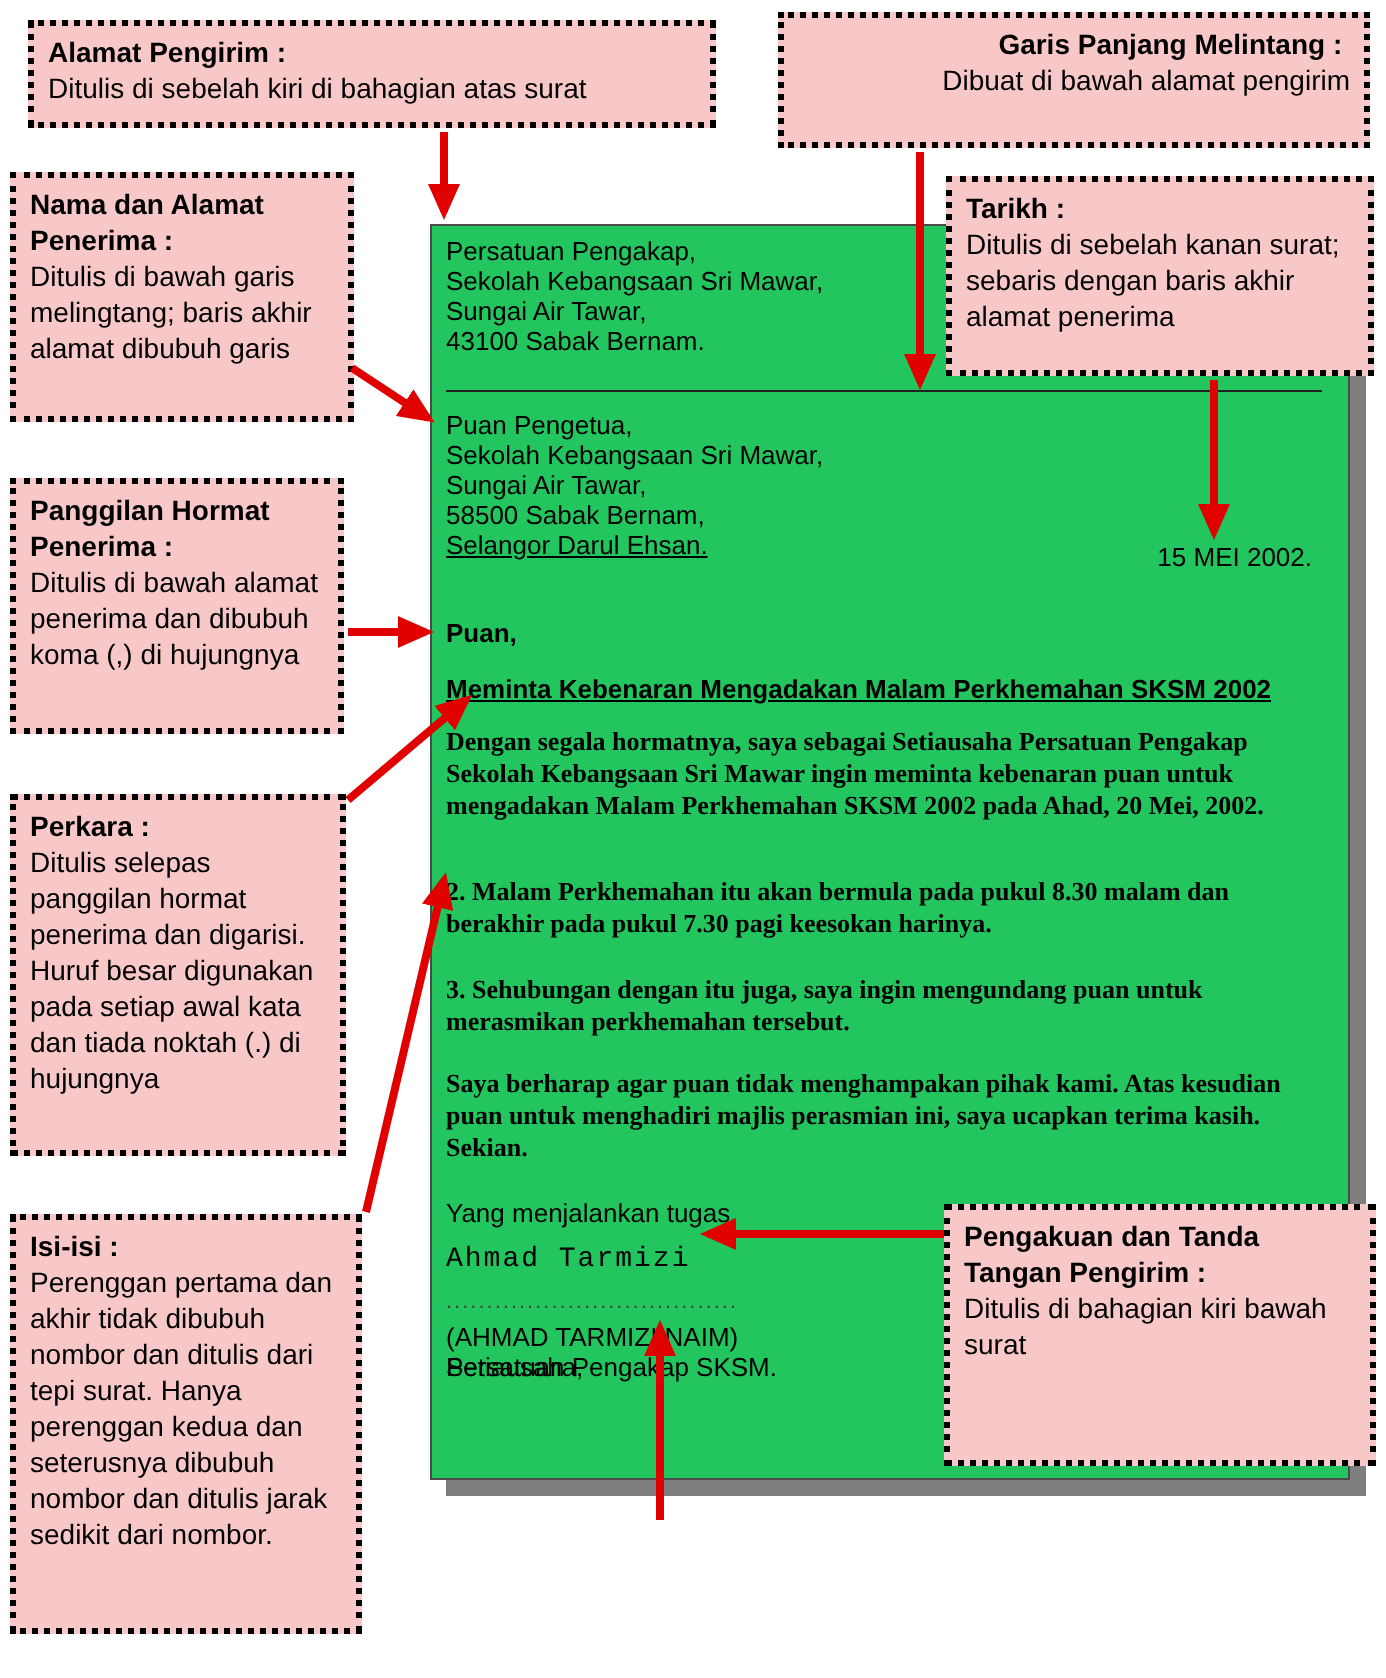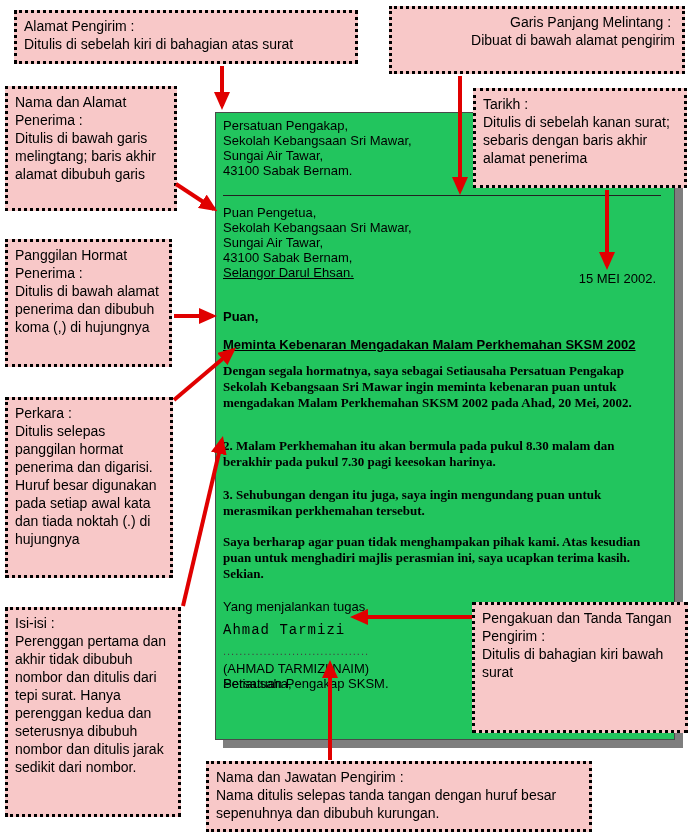--- a/index.html
+++ b/index.html
@@ -23,21 +23,21 @@
   .closing{top:486px;font-size:13px;}
   .signature{top:509px;font-family:"Liberation Mono",monospace;font-size:14px;letter-spacing:1px;}
   .dots{top:532px;font-size:11px;letter-spacing:1px;color:#444;}
   .sender-name{top:548px;font-size:13px;}
   .sender-title{top:563px;font-size:13px;}
   .sender-org{top:563px;font-size:13px;}
 
   
   .callout{position:absolute;background:#f8c8c8;border:3px dotted #000;
            box-sizing:border-box;padding:4px 7px;font-size:14px;line-height:18px;z-index:10;}
-  .co-title{display:inline;font-weight:normal;}
+  .co-title{display:inline;font-weight:bold;}
   .co-body{display:inline;}
   .co-title::after{content:" ";white-space:pre;}
   .block .co-title,.block .co-body{display:block;}
   .co-alamat{left:14px;top:10px;width:344px;height:54px;}
   .co-garis{left:389px;top:6px;width:296px;height:68px;text-align:right;}
   .co-nama{left:5px;top:86px;width:172px;height:125px;}
   .co-tarikh{left:473px;top:88px;width:214px;height:100px;}
   .co-panggilan{left:5px;top:239px;width:167px;height:128px;}
   .co-perkara{left:5px;top:397px;width:168px;height:181px;}
   .co-isi{left:5px;top:607px;width:176px;height:210px;}
@@ -60,21 +60,21 @@
       <span>Sungai Air Tawar,</span>
       <span>43100 Sabak Bernam.</span>
     </div>
 
     <div class="rule"></div>
 
     <div class="abs addr" style="top:92px;">
       <span>Puan Pengetua,</span>
       <span>Sekolah Kebangsaan Sri Mawar,</span>
       <span>Sungai Air Tawar,</span>
-      <span>43100 Sabak Bernam,</span>
+      <span>58500 Sabak Bernam,</span>
       <span class="u">Selangor Darul Ehsan.</span>
     </div>
 
     <div class="date">15 MEI 2002.</div>
 
     <div class="abs salutation">Puan,</div>
 
     <div class="abs subject">Meminta Kebenaran Mengadakan Malam Perkhemahan SKSM 2002</div>
 
     <div class="abs para p1">Dengan segala hormatnya, saya sebagai Setiausaha Persatuan Pengakap Sekolah Kebangsaan Sri Mawar ingin meminta kebenaran puan untuk  mengadakan Malam Perkhemahan SKSM 2002 pada Ahad, 20 Mei, 2002.</div>
@@ -123,24 +123,20 @@
   <div class="callout co-isi block">
     <span class="co-title">Isi-isi :</span>
     <span class="co-body">Perenggan pertama dan akhir tidak dibubuh nombor dan ditulis dari tepi surat. Hanya perenggan kedua dan seterusnya dibubuh nombor dan ditulis jarak sedikit dari nombor.</span>
   </div>
 
   <div class="callout co-pengakuan block">
     <span class="co-title">Pengakuan dan Tanda Tangan Pengirim :</span>
     <span class="co-body">Ditulis di bahagian kiri bawah surat</span>
   </div>
 
-  <div class="callout co-jawatan block">
-    <span class="co-title">Nama dan Jawatan Pengirim :</span>
-    <span class="co-body">Nama ditulis selepas tanda tangan dengan huruf besar sepenuhnya dan dibubuh kurungan.</span>
-  </div>
 
   <svg class="arrows" viewBox="0 0 693 839">
     <defs>
       <marker id="ah" markerUnits="userSpaceOnUse" markerWidth="18" markerHeight="16" refX="14" refY="8" orient="auto">
         <polygon points="0 0, 18 8, 0 16" fill="#e00000"></polygon>
       </marker>
     </defs>
     <line x1="222" y1="66" x2="222" y2="106" stroke="#e00000" stroke-width="4" marker-end="url(#ah)"></line>
     <line x1="460" y1="76" x2="460" y2="191" stroke="#e00000" stroke-width="4" marker-end="url(#ah)"></line>
     <line x1="176" y1="184" x2="214" y2="209" stroke="#e00000" stroke-width="4" marker-end="url(#ah)"></line>

